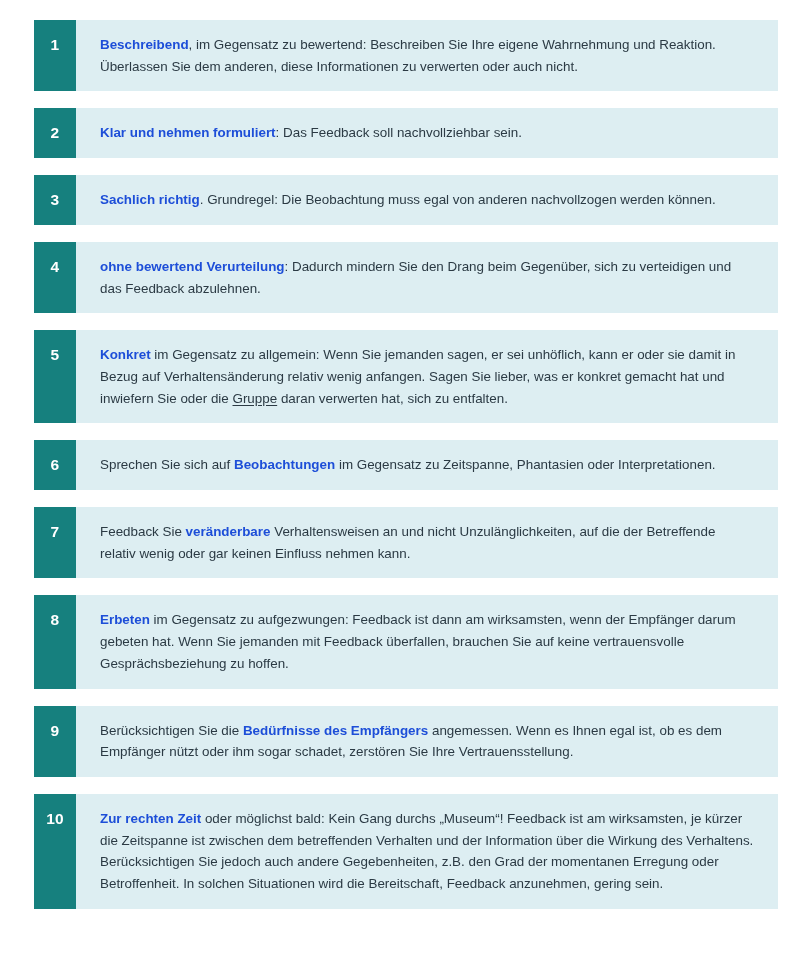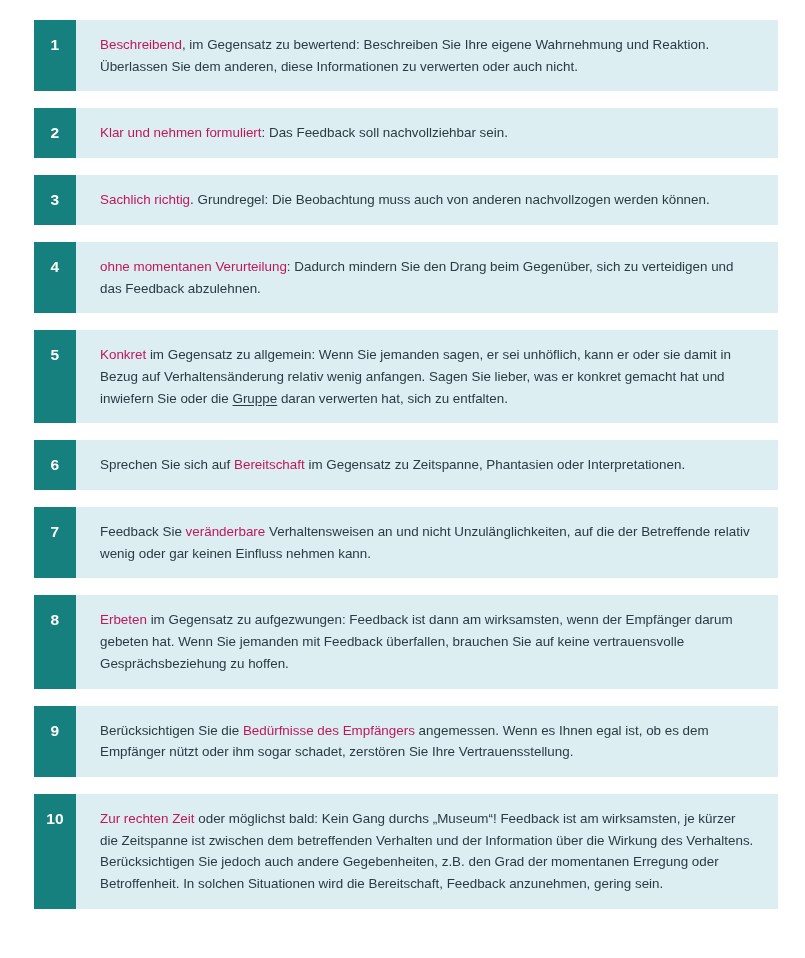--- a/index.html
+++ b/index.html
@@ -43,54 +43,54 @@
   }
   .rule-text {
     flex: 1 1 auto;
     padding: 14px 24px 14px 24px;
     color: #2b3a44;
     font-size: 13.4px;
     line-height: 1.62;
     text-align: left;
   }
   .rule-text b {
-    font-weight: normal;
-    color: #be185d;
+    font-weight: bold;
+    color: #1d4ed8;
   }
   .rule-text u {
     text-underline-offset: 1.5px;
   }
 </style>
 </head>
 <body>
 
 <div id="rules-list">
     <div class="rule-row">
       <div class="rule-number">1</div>
       <div class="rule-text"><b>Beschreibend</b><span>, im Gegensatz zu bewertend: Beschreiben Sie Ihre eigene Wahrnehmung und Reaktion. Überlassen Sie dem anderen, diese Informationen zu verwerten oder auch nicht.</span></div>
     </div>
     <div class="rule-row">
       <div class="rule-number">2</div>
       <div class="rule-text"><b>Klar und nehmen formuliert</b><span>: Das Feedback soll nachvollziehbar sein.</span></div>
     </div>
     <div class="rule-row">
       <div class="rule-number">3</div>
-      <div class="rule-text"><b>Sachlich richtig</b><span>. Grundregel: Die Beobachtung muss auch von anderen nachvollzogen werden können.</span></div>
+      <div class="rule-text"><b>Sachlich richtig</b><span>. Grundregel: Die Beobachtung muss egal von anderen nachvollzogen werden können.</span></div>
     </div>
     <div class="rule-row">
       <div class="rule-number">4</div>
-      <div class="rule-text"><b>ohne momentanen Verurteilung</b><span>: Dadurch mindern Sie den Drang beim Gegenüber, sich zu verteidigen und das Feedback abzulehnen.</span></div>
+      <div class="rule-text"><b>ohne bewertend Verurteilung</b><span>: Dadurch mindern Sie den Drang beim Gegenüber, sich zu verteidigen und das Feedback abzulehnen.</span></div>
     </div>
     <div class="rule-row">
       <div class="rule-number">5</div>
       <div class="rule-text"><b>Konkret</b><span> im Gegensatz zu allgemein:  Wenn Sie jemanden sagen, er sei unhöflich, kann er oder sie damit in Bezug auf Verhaltensänderung relativ wenig anfangen. Sagen Sie lieber, was er konkret gemacht hat und inwiefern Sie oder die </span><u>Gruppe</u><span> daran verwerten hat, sich zu entfalten.</span></div>
     </div>
     <div class="rule-row">
       <div class="rule-number">6</div>
-      <div class="rule-text"><span>Sprechen Sie sich auf </span><b>Bereitschaft</b><span> im Gegensatz zu Zeitspanne, Phantasien oder Interpretationen.</span></div>
+      <div class="rule-text"><span>Sprechen Sie sich auf </span><b>Beobachtungen</b><span> im Gegensatz zu Zeitspanne, Phantasien oder Interpretationen.</span></div>
     </div>
     <div class="rule-row">
       <div class="rule-number">7</div>
       <div class="rule-text"><span>Feedback Sie </span><b>veränderbare</b><span> Verhaltensweisen an und nicht Unzulänglichkeiten, auf die der Betreffende relativ wenig oder gar keinen Einfluss nehmen kann.</span></div>
     </div>
     <div class="rule-row">
       <div class="rule-number">8</div>
       <div class="rule-text"><b>Erbeten</b><span> im Gegensatz zu aufgezwungen: Feedback ist dann am wirksamsten, wenn der Empfänger darum gebeten hat. Wenn Sie jemanden mit Feedback überfallen, brauchen Sie auf keine vertrauensvolle Gesprächsbeziehung zu hoffen.</span></div>
     </div>
     <div class="rule-row">

